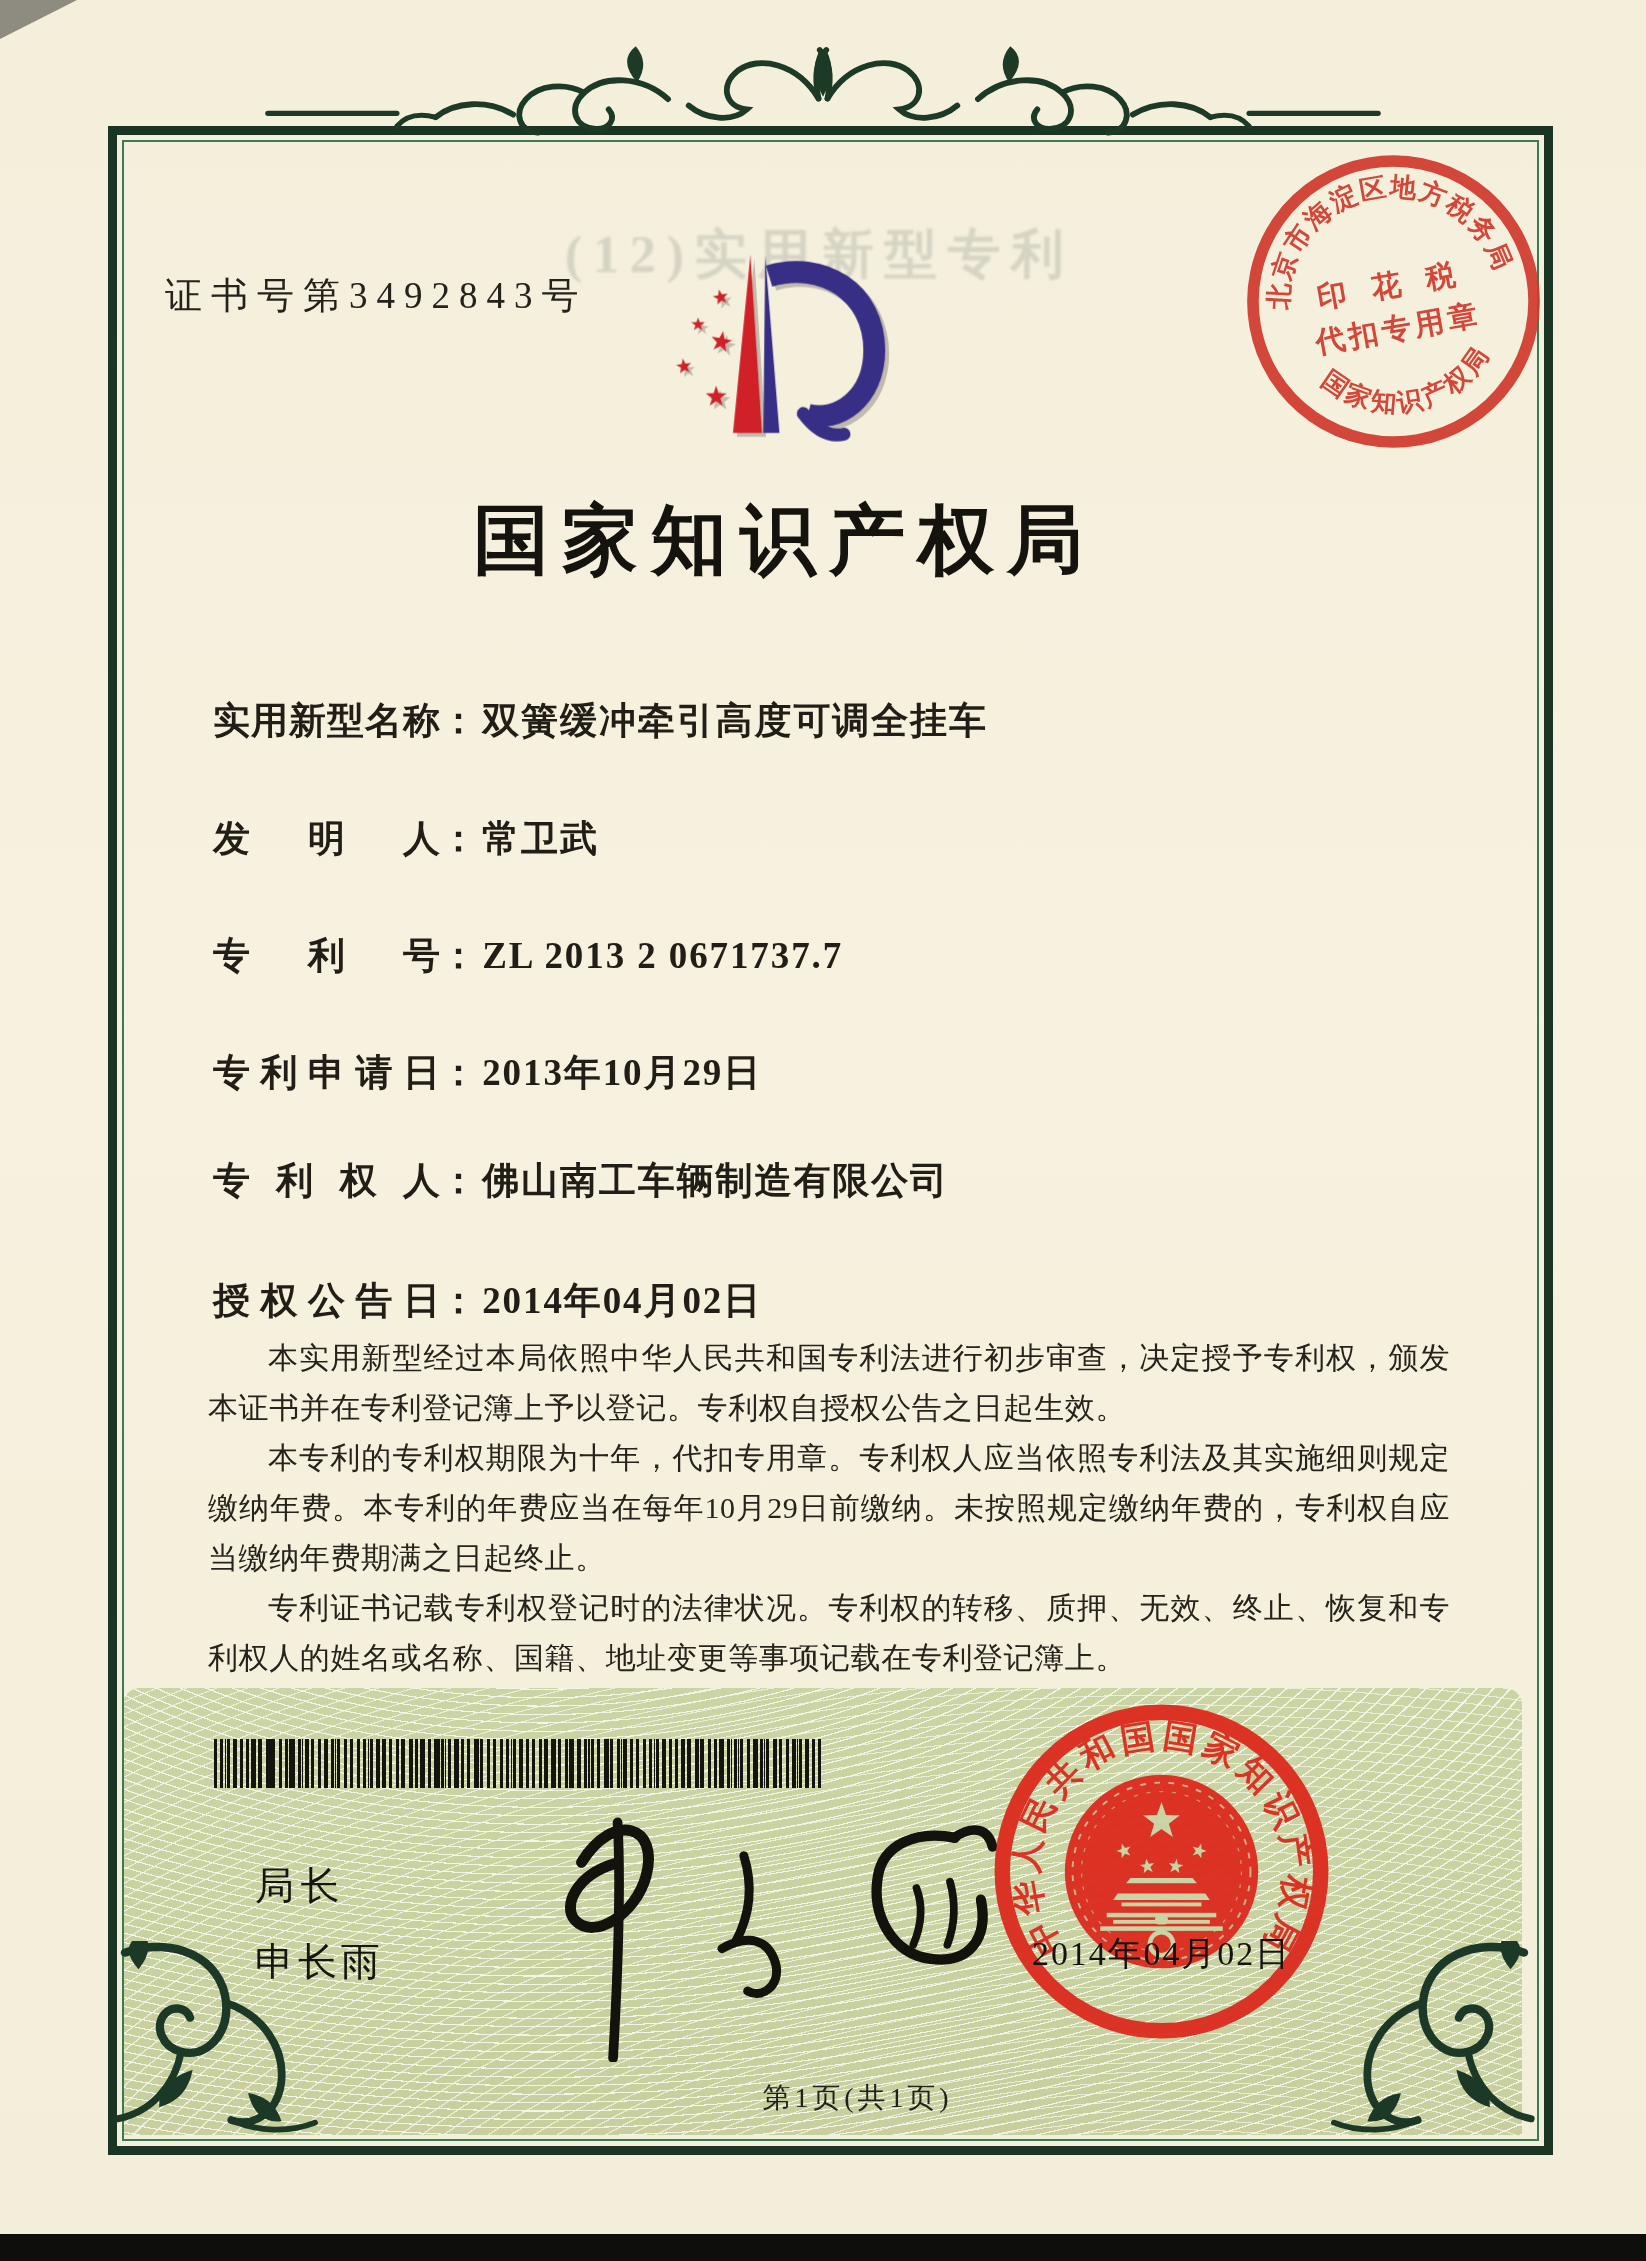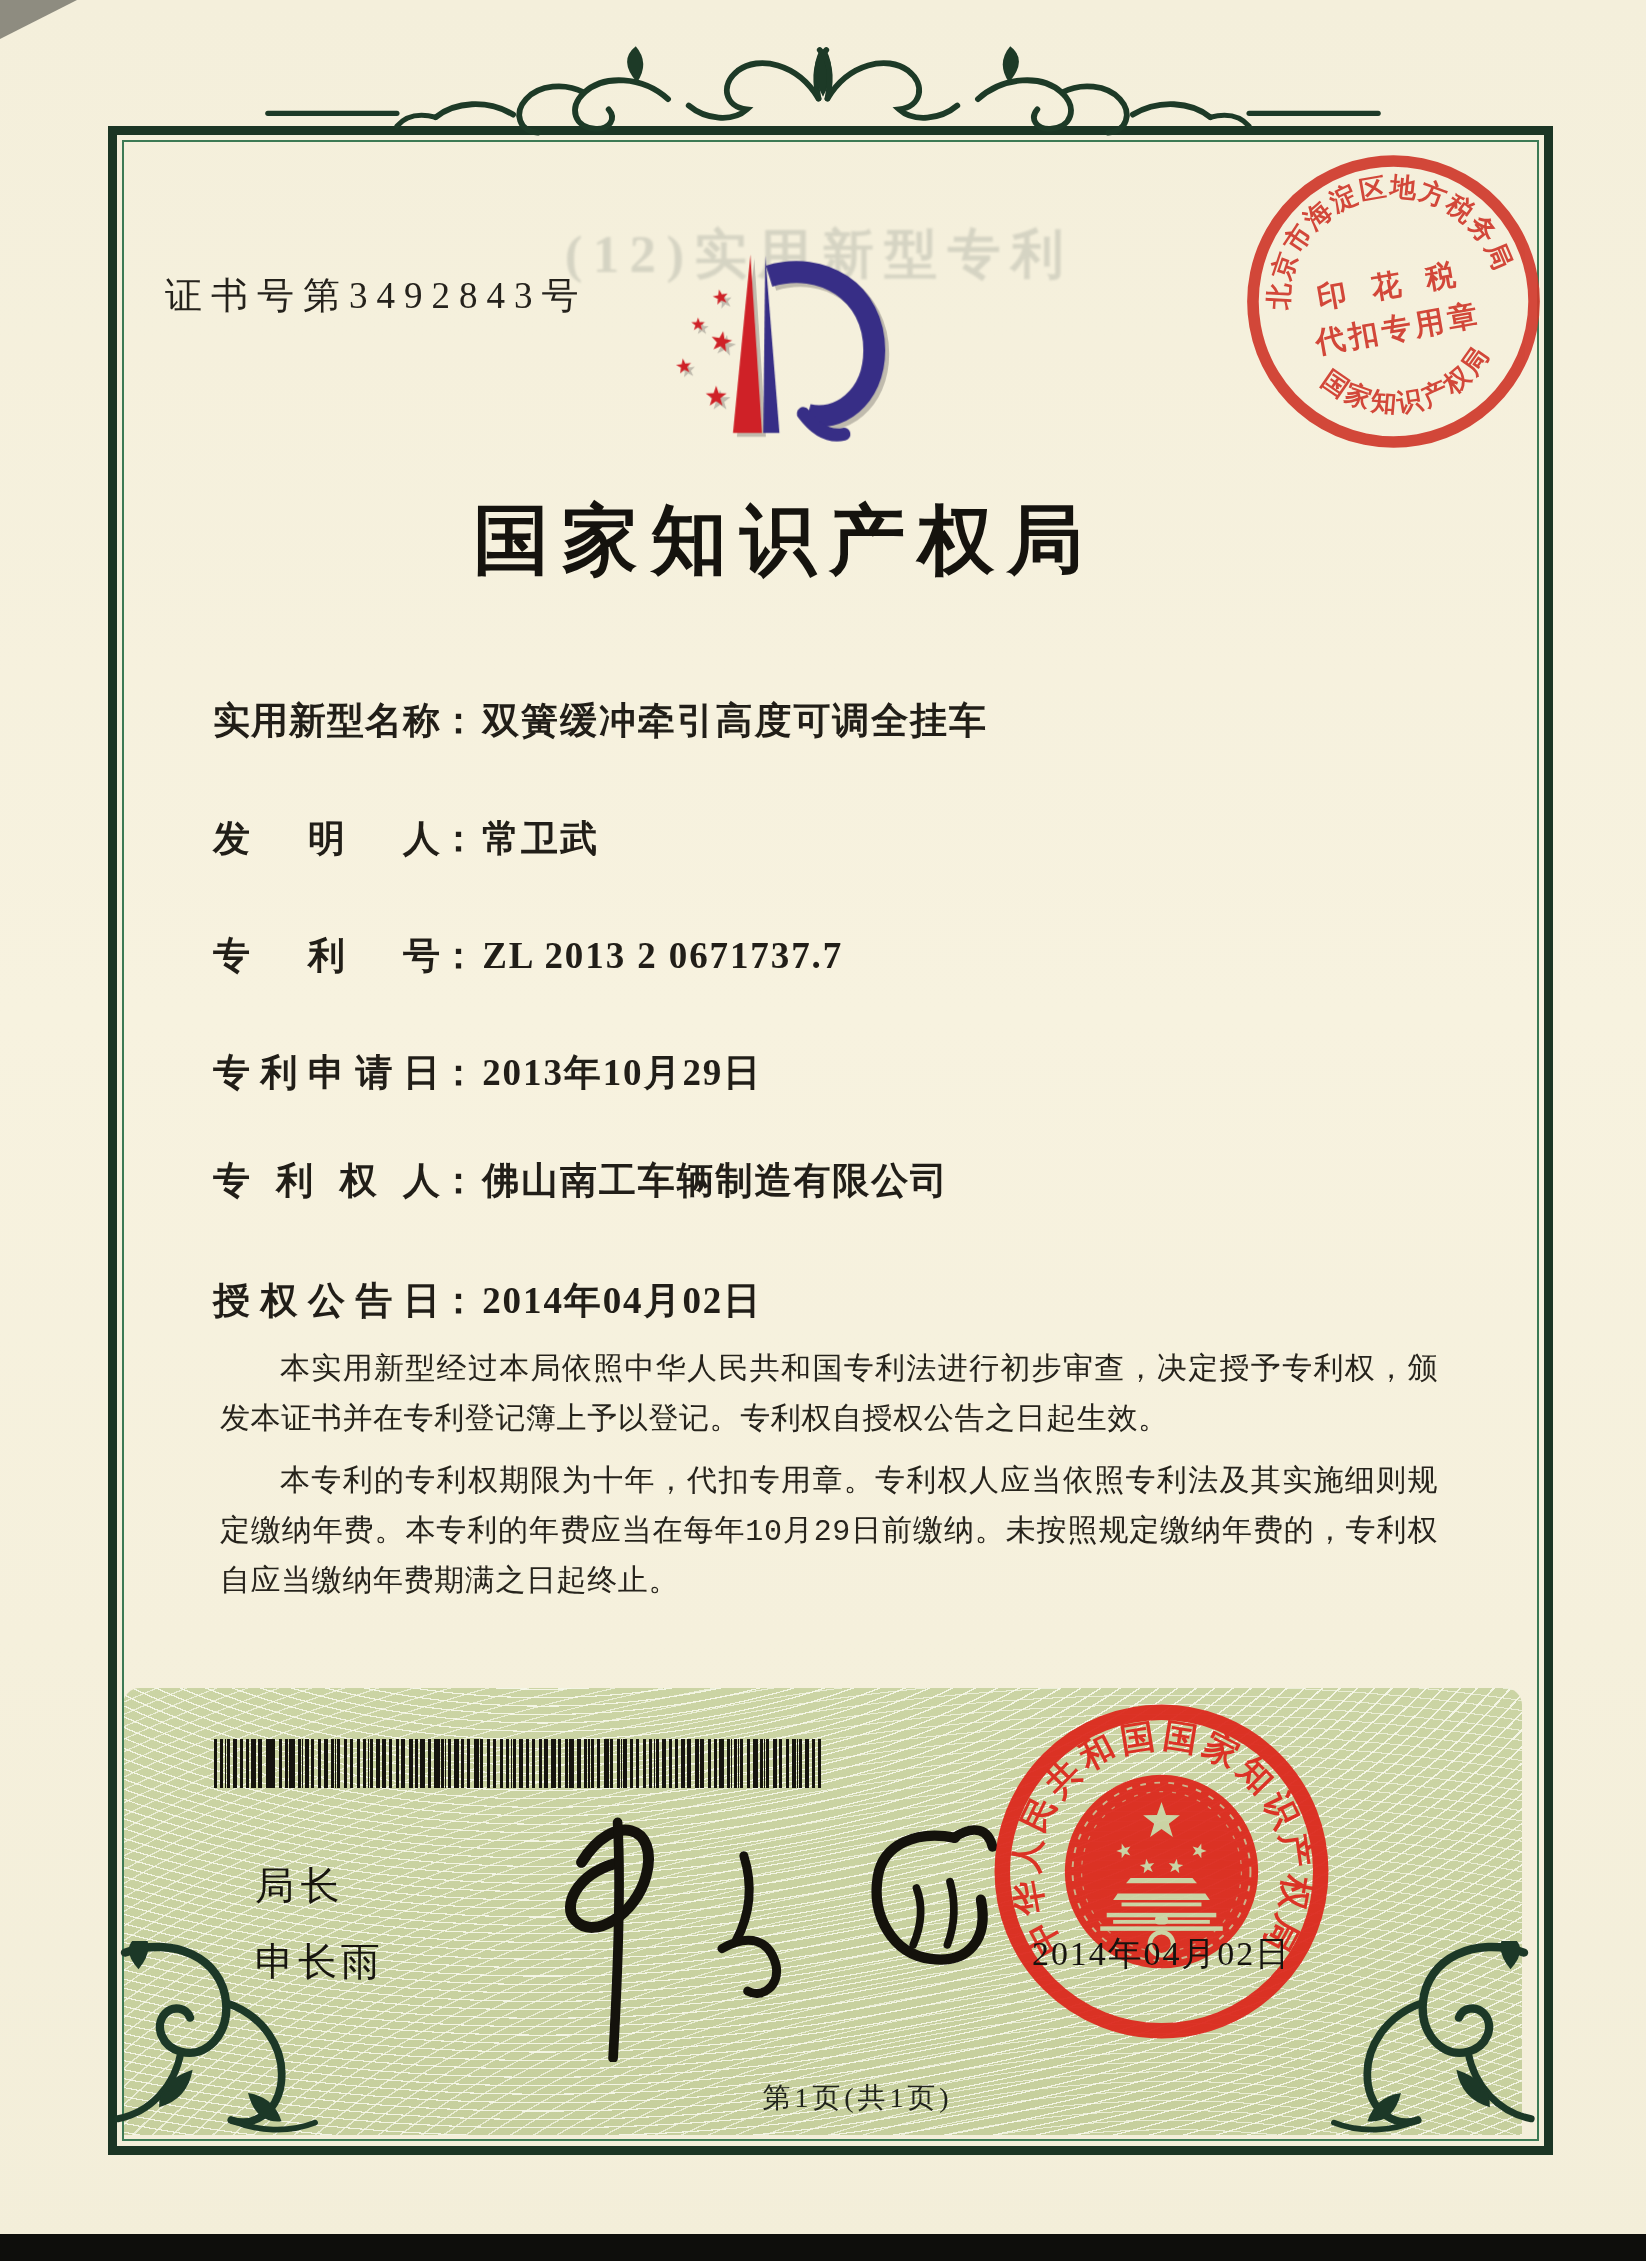--- a/index.html
+++ b/index.html
@@ -35,21 +35,21 @@
   }
   .fields{position:absolute;left:0;top:0;z-index:3;}
   .f-row{position:absolute;left:213px;white-space:nowrap;font-size:37px;color:#211e18;font-weight:bold;}
   .f-label{display:inline-block;width:227px;text-align:justify;text-align-last:justify;}
   .f-colon{display:inline-block;}
   .f-value{margin-left:5.2px;letter-spacing:1.9px;}
   .body-text{
     position:absolute;left:208px;top:1333px;width:1242px;z-index:1;
     font-size:30px;line-height:50px;text-align:justify;color:#26231c;letter-spacing:0.6px;
   }
-  .body-text p{margin:12px;text-indent:2em;font-family:Liberation Mono, monospace;}
+  .body-text p{margin:0;text-indent:2em;}
   .barcode{
     position:absolute;left:214px;top:1739px;width:610px;height:49px;z-index:4;
     background:
       repeating-linear-gradient(90deg,#15130e 0 2.6px,transparent 2.6px 6.5px),
       repeating-linear-gradient(90deg,#15130e 0 1.3px,transparent 1.3px 11px),
       repeating-linear-gradient(90deg,#15130e 0 1.9px,transparent 1.9px 18.7px);
   }
   .sig-title{position:absolute;left:255px;top:1859px;font-size:39px;letter-spacing:6.5px;z-index:4;color:#17150f;}
   .sig-name{position:absolute;left:255px;top:1935px;font-size:39px;letter-spacing:3.9px;z-index:4;color:#17150f;}
   .signature-svg{position:absolute;left:465px;top:1785px;z-index:4;}
@@ -179,20 +179,21 @@
       <span class="f-label">专利权人</span><span class="f-colon">：</span><span class="f-value">佛山南工车辆制造有限公司</span>
     </div>
     <div class="f-row" style="top:1276px">
       <span class="f-label">授权公告日</span><span class="f-colon">：</span><span class="f-value">2014年04月02日</span>
     </div>
   </div>
 
   <div class="body-text">
     <p>本实用新型经过本局依照中华人民共和国专利法进行初步审查，决定授予专利权，颁发本证书并在专利登记簿上予以登记。专利权自授权公告之日起生效。</p>
     <p>本专利的专利权期限为十年，代扣专用章。专利权人应当依照专利法及其实施细则规定缴纳年费。本专利的年费应当在每年10月29日前缴纳。未按照规定缴纳年费的，专利权自应当缴纳年费期满之日起终止。</p>
+    <p>专利证书记载专利权登记时的法律状况。专利权的转移、质押、无效、终止、恢复和专利权人的姓名或名称、国籍、地址变更等事项记载在专利登记簿上。</p>
   </div>
 
   <div class="barcode"></div>
 
   <div class="sig-title">局长</div>
   <div class="sig-name">申长雨</div>
 
   <svg class="signature-svg" width="568" height="277" viewBox="0 0 880 430">
     <g stroke="#14120c" fill="none" stroke-linecap="round" stroke-linejoin="round">
       <path stroke-width="17" d="M180 120 C 230 40, 302 62, 280 142 C 264 200, 200 242, 170 210 C 150 188, 172 140, 232 122"></path>

